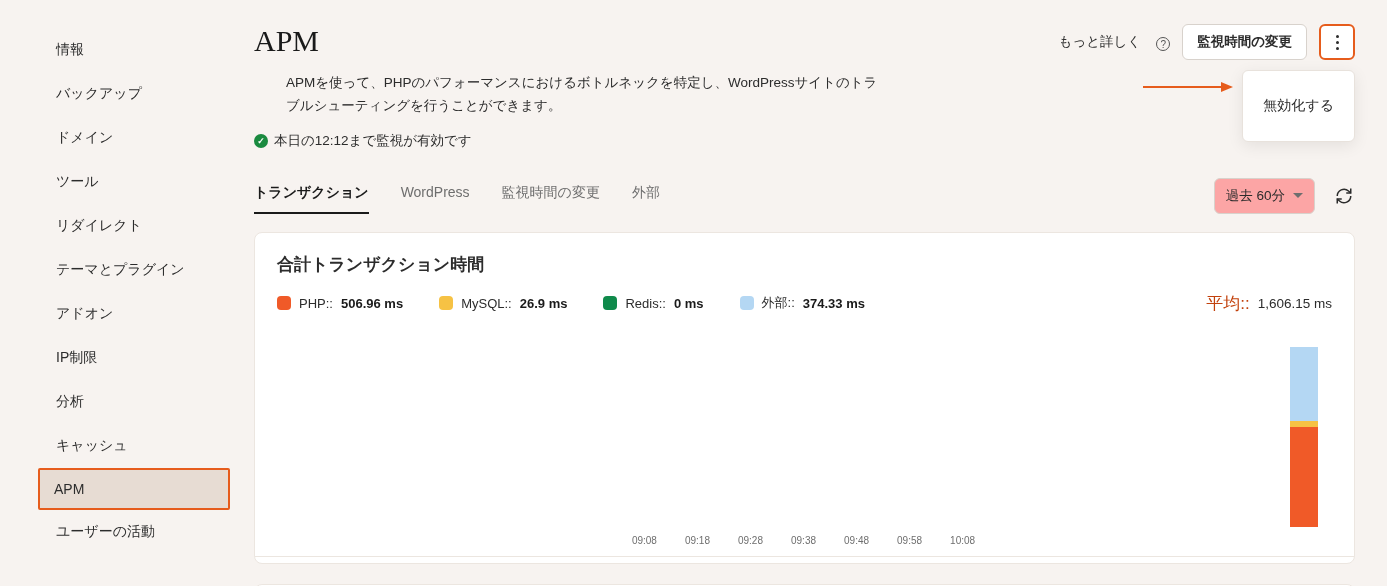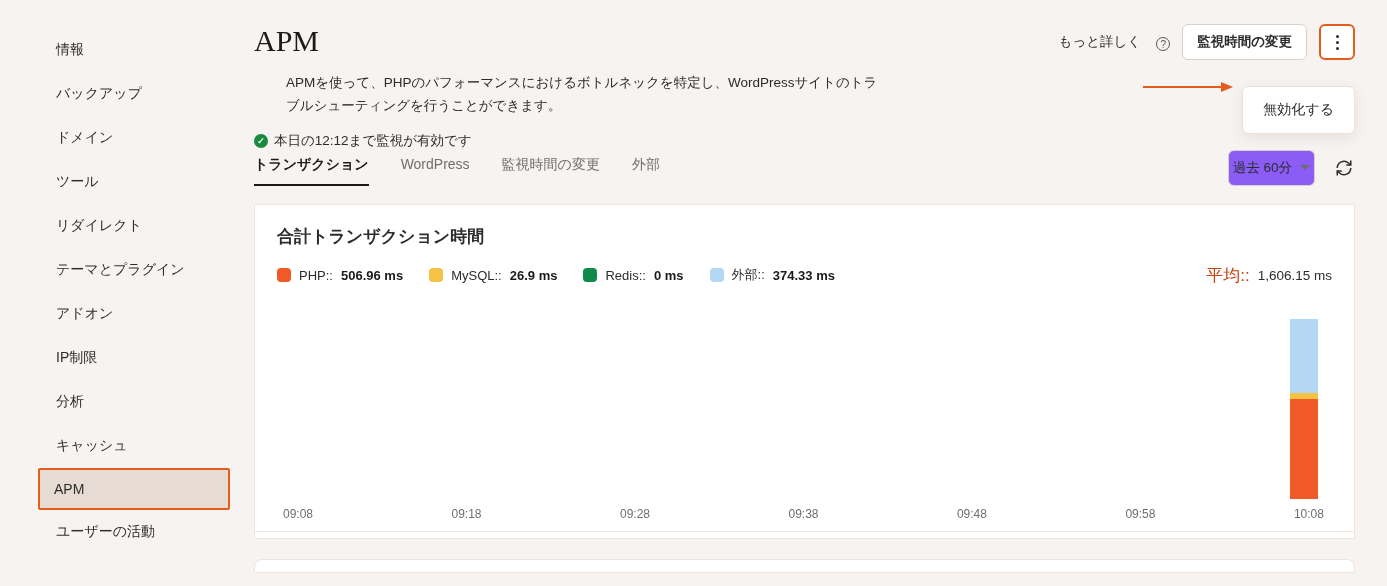--- a/index.html
+++ b/index.html
@@ -109,68 +109,69 @@
     border-radius: 6px;
     display: inline-flex;
     align-items: center;
     justify-content: center;
     cursor: pointer;
   }
   .kebab-dots { display: flex; flex-direction: column; gap: 3px; }
   .kebab-dots span { width: 3px; height: 3px; background: #2c2c2c; border-radius: 50%; }
   .dropdown-menu {
     position: absolute;
-    top: 62px;
+    top: 46px;
     right: 0;
     background: #fff;
     border: 1px solid #e8e2dc;
     border-radius: 6px;
     box-shadow: 0 4px 16px rgba(0,0,0,0.08);
-    padding: 14px 20px;
+    padding: 26px 20px;
     font-size: 14px;
     color: #2c2c2c;
     cursor: pointer;
     white-space: nowrap;
     z-index: 10;
   }
   .annotation-arrow {
     position: absolute;
     top: 56px;
     right: 122px;
     width: 90px;
     height: 14px;
     pointer-events: none;
   }
   .tabs-row {
     display: flex;
     align-items: center;
+    margin-top: 28px;
     gap: 8px;
   }
   .tabs {
     display: flex;
     gap: 32px;
     flex: 1;
   }
   .tab {
     font-size: 14px;
     color: #6e6e6e;
     padding: 6px 0 10px 0;
     cursor: pointer;
     border-bottom: 2px solid transparent;
   }
   .tab.active {
     color: #1a1a1a;
     font-weight: 600;
     border-bottom: 2px solid #1a1a1a;
   }
   .time-select {
-    background: #8b5cf6;
+    background: #fca5a5;
     border: 1px solid #d8d2cc;
     border-radius: 6px;
-    padding: 8px 4px;
+    padding: 8px 11px;
     font-size: 13.5px;
     color: #2c2c2c;
     cursor: pointer;
     display: inline-flex;
     align-items: center;
     gap: 8px;
   }
   .chev-down {
     width: 10px; height: 6px;
     border-left: 5px solid transparent;
@@ -179,33 +180,33 @@
   }
   .refresh-icon {
     width: 22px; height: 22px;
     margin-left: 10px;
     cursor: pointer;
     display: inline-flex; align-items: center; justify-content: center;
   }
   .card {
     background: #fff;
     border: 1px solid #ece6e0;
-    border-radius: 0;
+    border-radius: 8px;
     margin-top: 18px;
     padding: 20px 22px 6px 22px;
   }
   .card-title {
     font-size: 17px;
     font-weight: 700;
     margin-bottom: 16px;
   }
   .legend-row {
     display: flex;
     align-items: center;
-    gap: 26px;
+    gap: 36px;
     font-size: 13px;
     flex-wrap: wrap;
   }
   .legend-item { display: inline-flex; align-items: center; gap: 8px; }
   .swatch { width: 14px; height: 14px; border-radius: 4px; flex-shrink: 0; }
   .legend-label { color: #2c2c2c; }
   .legend-val { font-weight: 700; color: #1a1a1a; }
   .legend-spacer { flex: 1; }
   .avg-block { display: inline-flex; align-items: center; gap: 8px; }
   .avg-label { color: #c2410c; font-size: 17px; }
@@ -219,24 +220,25 @@
     position: absolute;
     right: 14px;
     bottom: 0;
     width: 28px;
     display: flex;
     flex-direction: column-reverse;
   }
   .bar-seg { width: 100%; }
   .axis-row {
     display: flex;
-    justify-content: space-between;
+    justify-content: center;
     padding: 8px 0 0 6px;
-    font-size: 12px;
+    font-size: 10px;
     color: #6e6e6e;
+    gap: 28px;
   }
   .axis-row span:last-child { padding-right: 8px; }
   .divider {
     border: none;
     border-top: 1px solid #ece6e0;
     margin: 10px -22px 0 -22px;
   }
   .next-card-peek {
     background: #fff;
     border: 1px solid #ece6e0;

